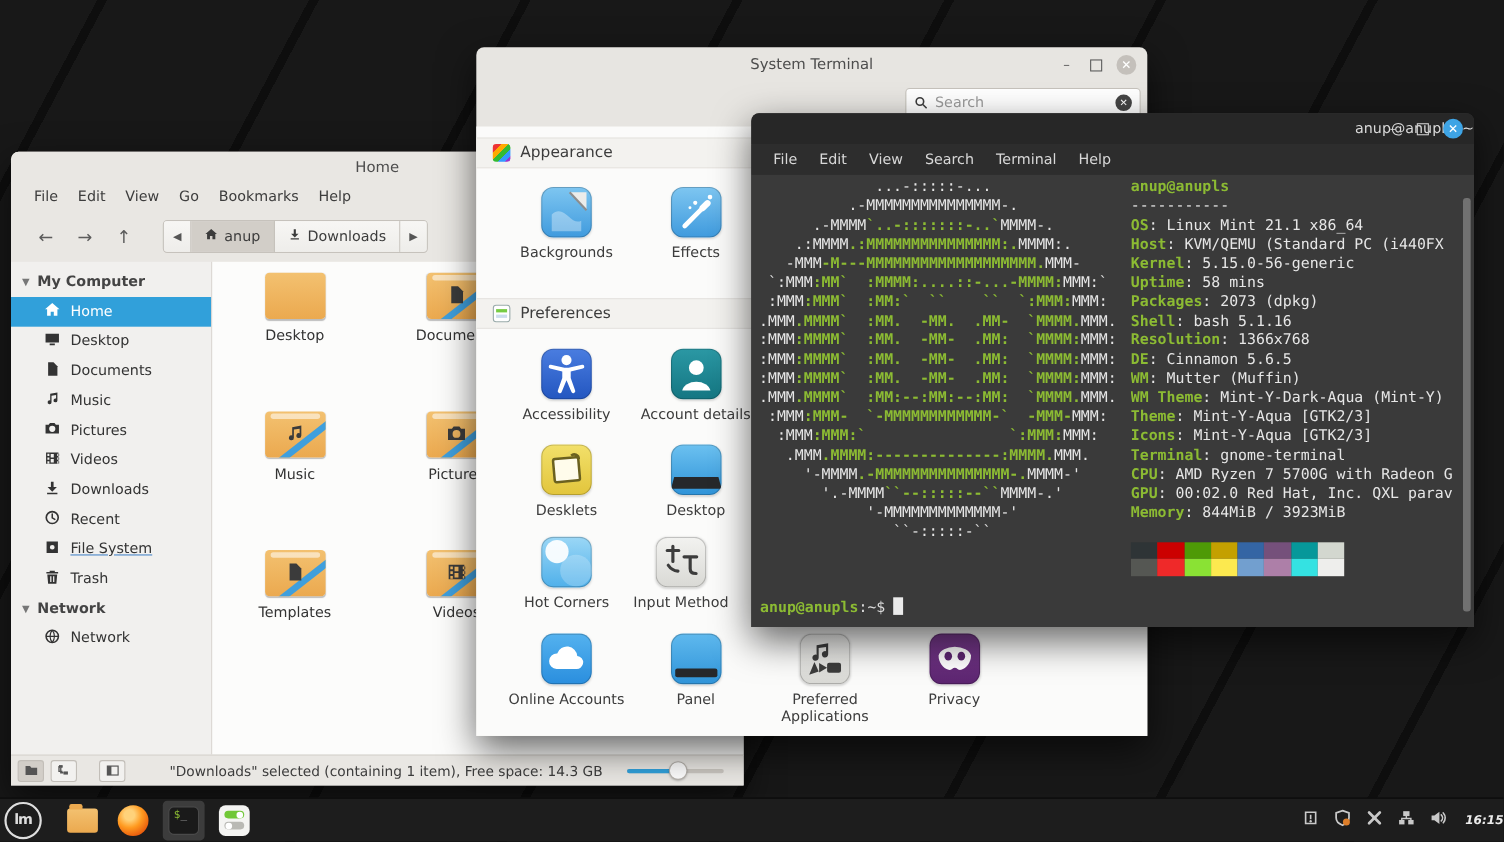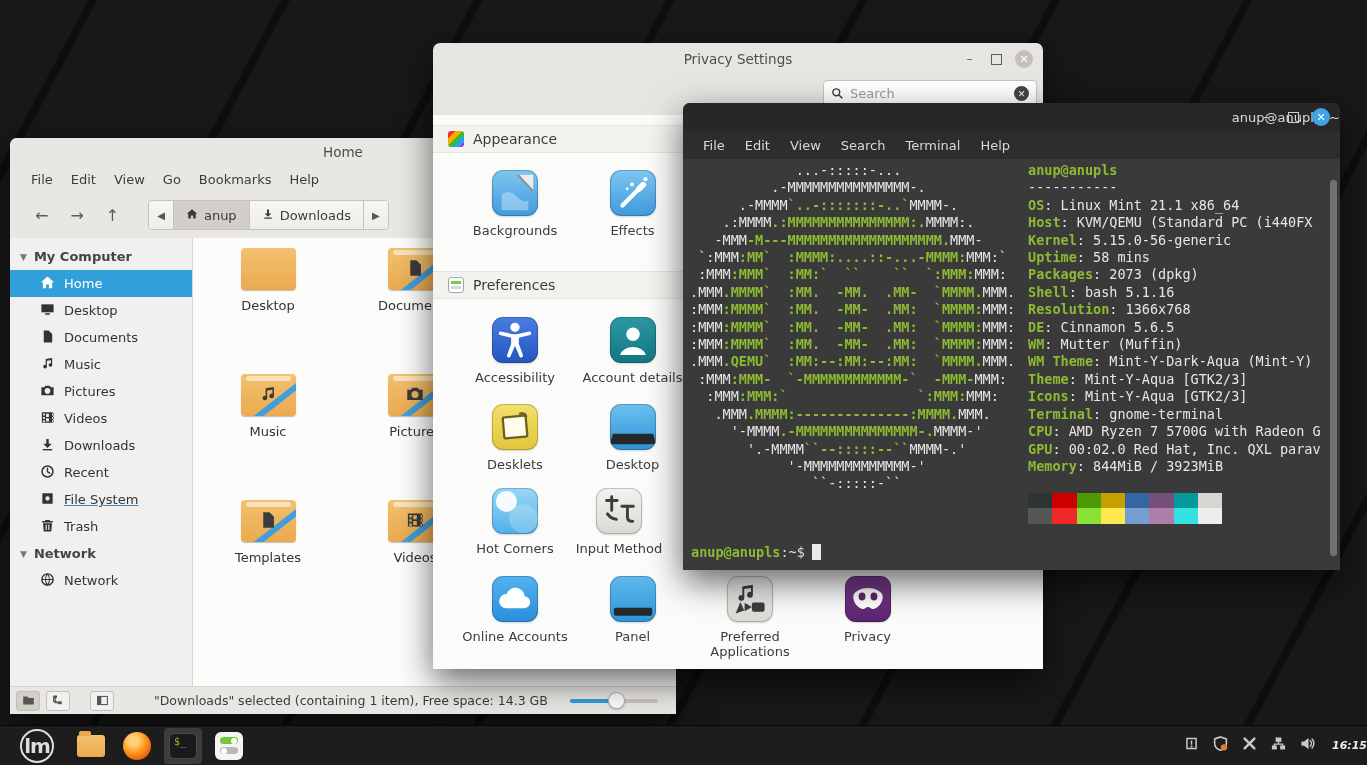--- a/index.html
+++ b/index.html
@@ -109,23 +109,23 @@
   .pal { width:24.3px; height:15.5px; }
   .prompt { position:absolute; left:8px; bottom:10px; font-size:13.5px; }
   .prompt .u { color:#8cbb33; font-weight:bold; }
   .prompt .p { color:#dcdcdc; }
   .cursor { display:inline-block; width:9px; height:16px; background:#eaeaea; vertical-align:-3px; margin-left:7px; }
   .t-scroll { position:absolute; right:3px; top:21px; height:376px; width:7px; background:#717171; border-radius:3px; }
 
   
   #bar { position:absolute; left:0; right:0; bottom:0; height:40px; background:#1d1d1d;
     border-top:1px solid #060606; z-index:10; display:flex; align-items:center; }
-  .mint-btn { width:34px; height:34px; margin-left:20px; border:2.5px solid #dedede; border-radius:50%;
+  .mint-btn { width:34px; height:34px; margin-left:4px; border:2.5px solid #dedede; border-radius:50%;
     display:flex; align-items:center; justify-content:center; color:#dedede; font-weight:bold;
-    font-size:20px; letter-spacing:-1px;text-align:center; }
+    font-size:13px; letter-spacing:-1px;text-align:center; }
   .apps { display:flex; align-items:center; margin-left:18px; gap:8px; }
   .app { width:38px; height:36px; display:flex; align-items:center; justify-content:center; border-radius:4px; }
   .app.active { background:rgba(255,255,255,.14); }
   .ic-files { width:28px; height:22px; border-radius:3px; background:linear-gradient(#f3c170,#eba94f); position:relative; }
   .ic-files::before { content:""; position:absolute; top:-4px; left:2px; width:12px; height:5px;
     border-radius:2px 2px 0 0; background:#eba94f; }
   .ic-firefox { width:28px; height:28px; border-radius:50%;
     background:radial-gradient(circle at 38% 32%, #ffd27a 0 18%, #ff9a20 45%, #e8590c 78%, #cf3e06); }
   .ic-term { width:28px; height:26px; border-radius:5px; background:#1a1a1a; border:1px solid #4a4a4a;
     color:#e8e8e8; font-family:"DejaVu Sans Mono",monospace; font-size:10px; padding:2px 0 0 4px; }
@@ -334,21 +334,21 @@
     <span class="txt">"Downloads" selected (containing 1 item), Free space: 14.3 GB</span>
     <div class="zoom-slider">
       <div class="fill"></div>
         <div class="knob"></div>
     </div>
   </div>
 </div>
 
 <div class="win" id="st">
   <div class="st-titlebar">
-    <span>Privacy Settings</span>
+    <span>System Terminal</span>
     <div class="winbtns">
       <span class="wb">–</span>
       <span class="wb box"></span>
       <span class="wb close-grey">✕</span>
     </div>
   </div>
   <div class="searchbar">
     <svg viewBox="0 0 16 16" fill="none" stroke="currentColor" stroke-width="1.8">
         <circle cx="6.5" cy="6.5" r="4.2"></circle>
         <path d="M9.8 9.8 14 14"></path>
@@ -504,21 +504,21 @@
           .-MMMMMMMMMMMMMMM-.
       .-MMMM<span class="g">`..-:::::::-..`</span>MMMM-.
     .:MMMM<span class="g">.:MMMMMMMMMMMMMMM:.</span>MMMM:.
    -MMM<span class="g">-M---MMMMMMMMMMMMMMMMMMM.</span>MMM-
  `:MMM<span class="g">:MM`  :MMMM:....::-...-MMMM:</span>MMM:`
  :MMM<span class="g">:MMM`  :MM:`  ``    ``  `:MMM:</span>MMM:
 .MMM<span class="g">.MMMM`  :MM.  -MM.  .MM-  `MMMM.</span>MMM.
 :MMM<span class="g">:MMMM`  :MM.  -MM-  .MM:  `MMMM:</span>MMM:
 :MMM<span class="g">:MMMM`  :MM.  -MM-  .MM:  `MMMM:</span>MMM:
 :MMM<span class="g">:MMMM`  :MM.  -MM-  .MM:  `MMMM:</span>MMM:
-.MMM<span class="g">.QEMU`  :MM:--:MM:--:MM:  `MMMM.</span>MMM.
+.MMM<span class="g">.MMMM`  :MM:--:MM:--:MM:  `MMMM.</span>MMM.
  :MMM<span class="g">:MMM-  `-MMMMMMMMMMMM-`  -MMM-</span>MMM:
   :MMM<span class="g">:MMM:`                `:MMM:</span>MMM:
    .MMM<span class="g">.MMMM:--------------:MMMM.</span>MMM.
      '-MMMM<span class="g">.-MMMMMMMMMMMMMMM-.</span>MMMM-'
        '.-MMMM<span class="g">``--:::::--``</span>MMMM-.'
             '-MMMMMMMMMMMMM-'
                ``-:::::-``</pre>
     <div class="nf" id="tm-info"><div class="nf-line"><span class="k">anup@anupls</span></div><div class="nf-line">-----------</div><div class="nf-line"><span class="k">OS</span>: Linux Mint 21.1 x86_64</div><div class="nf-line"><span class="k">Host</span>: KVM/QEMU (Standard PC (i440FX</div><div class="nf-line"><span class="k">Kernel</span>: 5.15.0-56-generic</div><div class="nf-line"><span class="k">Uptime</span>: 58 mins</div><div class="nf-line"><span class="k">Packages</span>: 2073 (dpkg)</div><div class="nf-line"><span class="k">Shell</span>: bash 5.1.16</div><div class="nf-line"><span class="k">Resolution</span>: 1366x768</div><div class="nf-line"><span class="k">DE</span>: Cinnamon 5.6.5</div><div class="nf-line"><span class="k">WM</span>: Mutter (Muffin)</div><div class="nf-line"><span class="k">WM Theme</span>: Mint-Y-Dark-Aqua (Mint-Y)</div><div class="nf-line"><span class="k">Theme</span>: Mint-Y-Aqua [GTK2/3]</div><div class="nf-line"><span class="k">Icons</span>: Mint-Y-Aqua [GTK2/3]</div><div class="nf-line"><span class="k">Terminal</span>: gnome-terminal</div><div class="nf-line"><span class="k">CPU</span>: AMD Ryzen 7 5700G with Radeon G</div><div class="nf-line"><span class="k">GPU</span>: 00:02.0 Red Hat, Inc. QXL parav</div><div class="nf-line"><span class="k">Memory</span>: 844MiB / 3923MiB</div><div style="height:17.4px"></div><div class="pal-row"><span class="pal" style="background:#2e3436"></span><span class="pal" style="background:#cc0000"></span><span class="pal" style="background:#4e9a06"></span><span class="pal" style="background:#c4a000"></span><span class="pal" style="background:#3465a4"></span><span class="pal" style="background:#75507b"></span><span class="pal" style="background:#06989a"></span><span class="pal" style="background:#d3d7cf"></span></div><div class="pal-row"><span class="pal" style="background:#555753"></span><span class="pal" style="background:#ef2929"></span><span class="pal" style="background:#8ae234"></span><span class="pal" style="background:#fce94f"></span><span class="pal" style="background:#729fcf"></span><span class="pal" style="background:#ad7fa8"></span><span class="pal" style="background:#34e2e2"></span><span class="pal" style="background:#eeeeec"></span></div></div>
     <div class="prompt">
       <span class="u">anup@anupls</span><span class="p">:~$</span><span class="cursor"></span>

